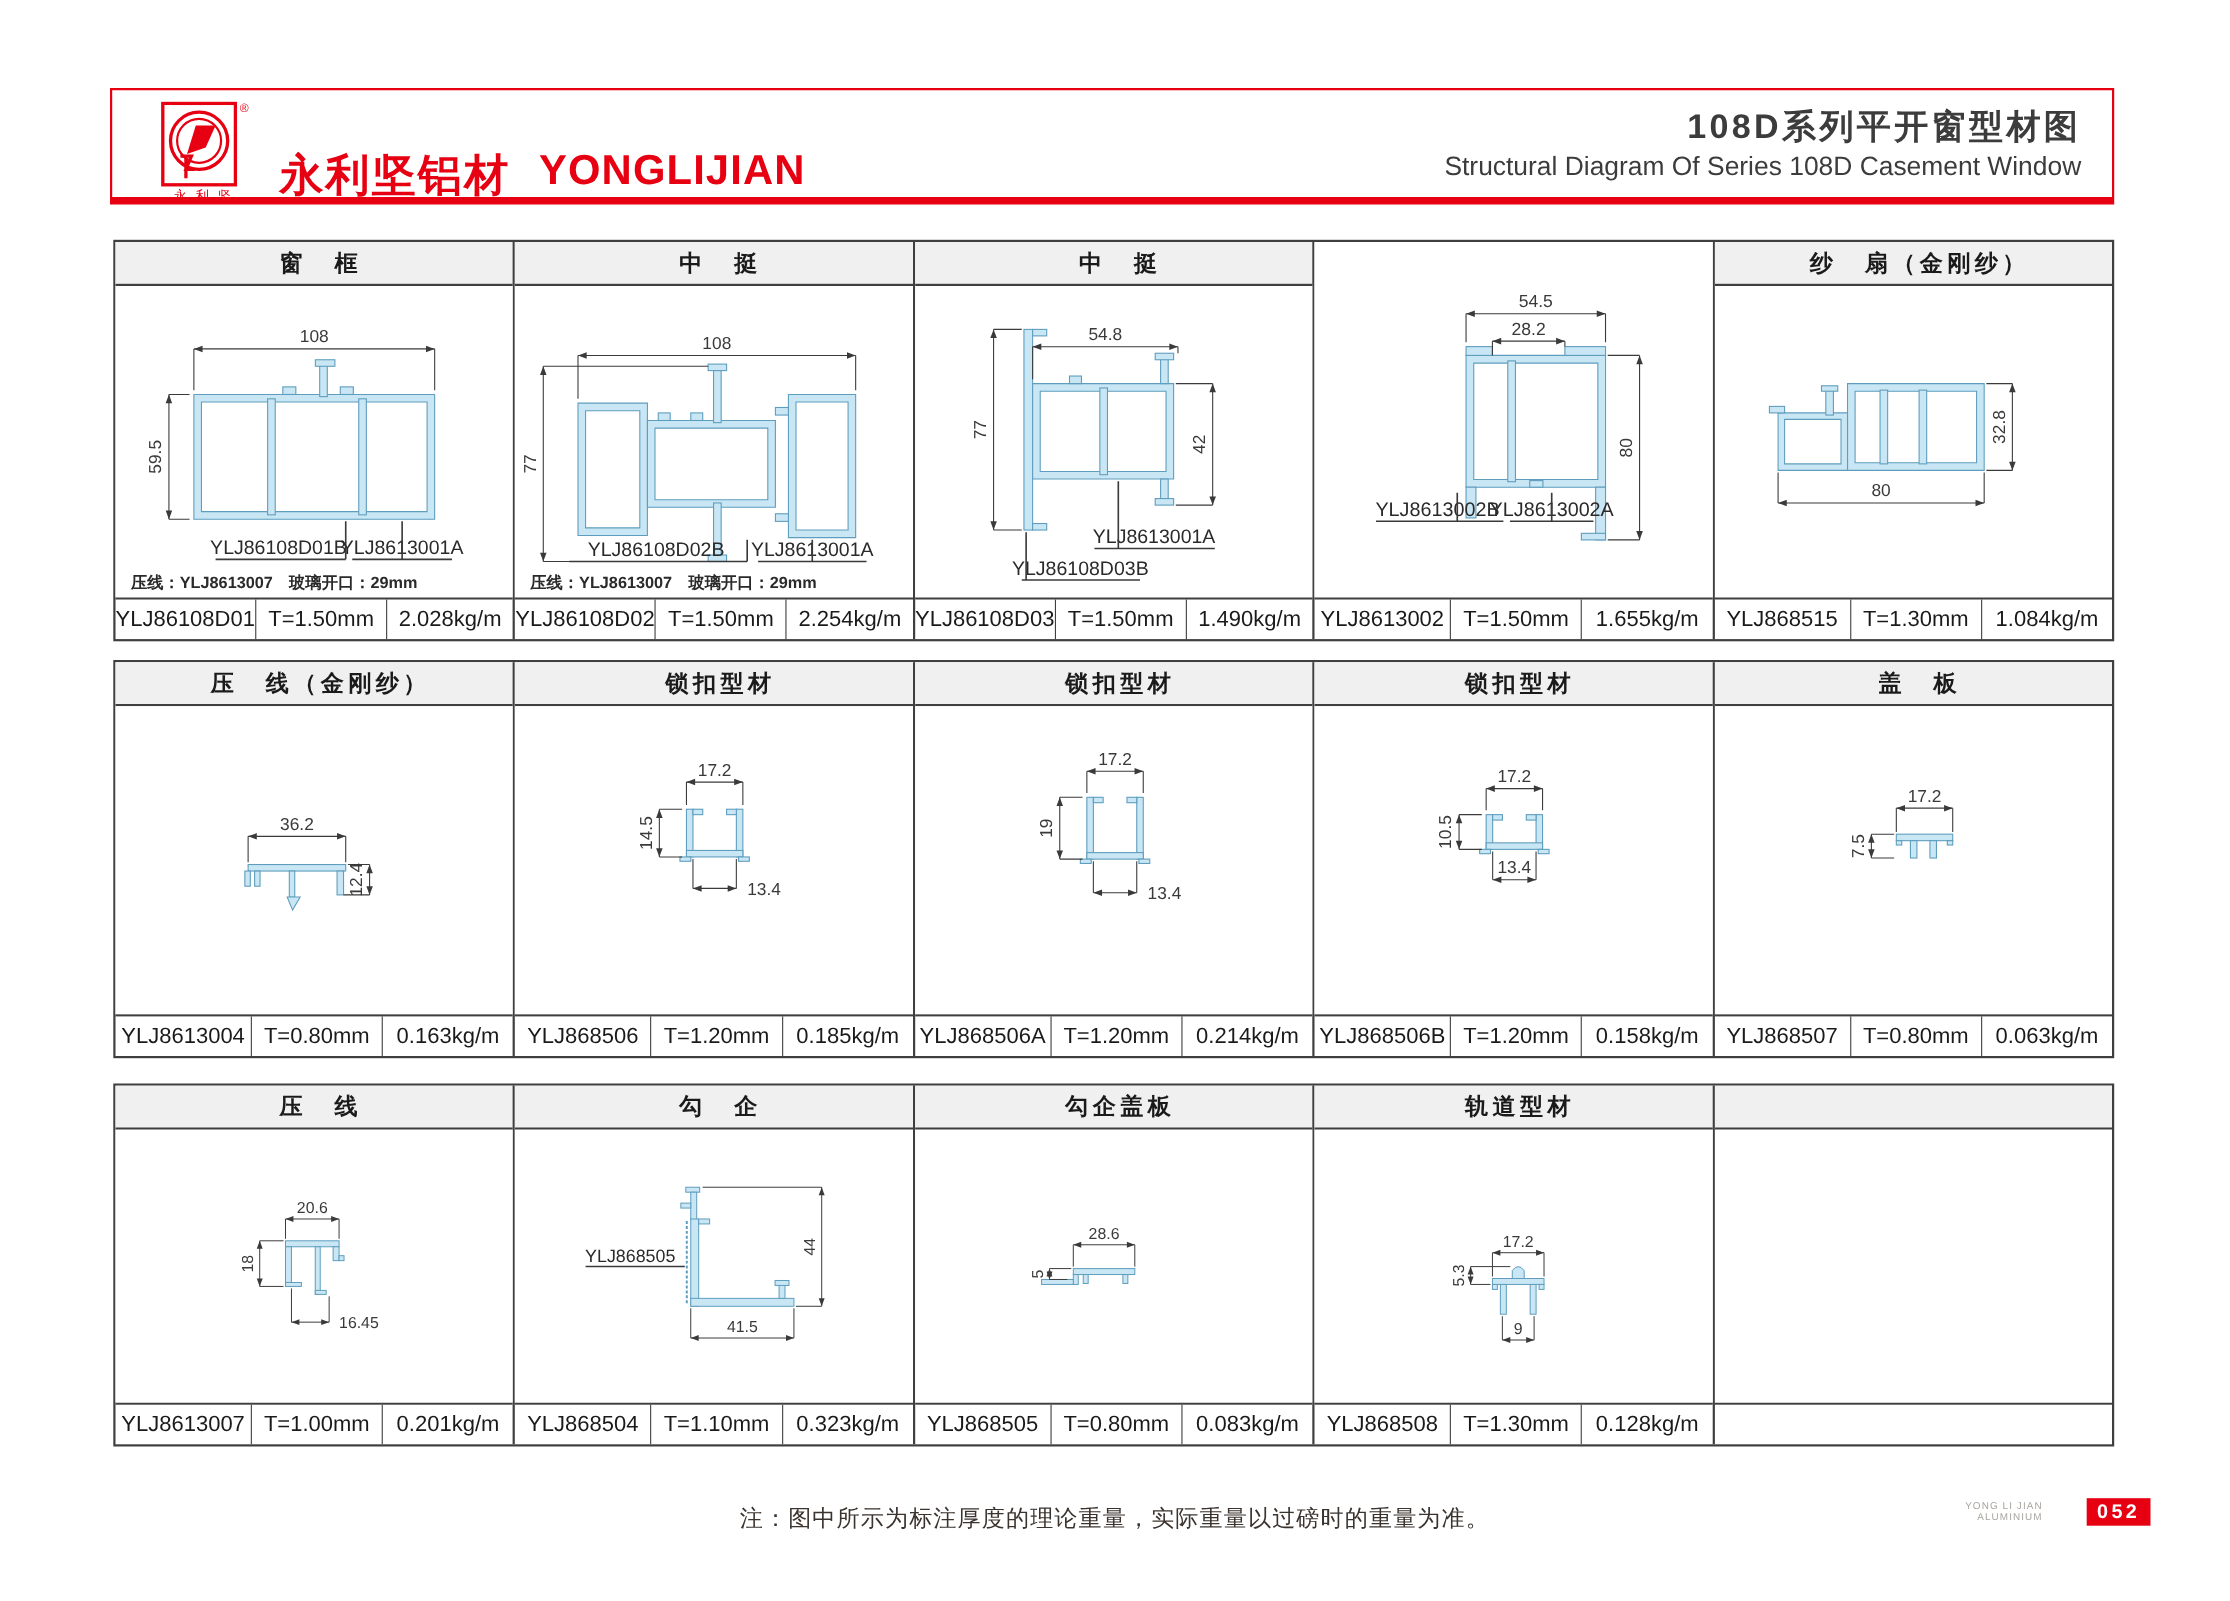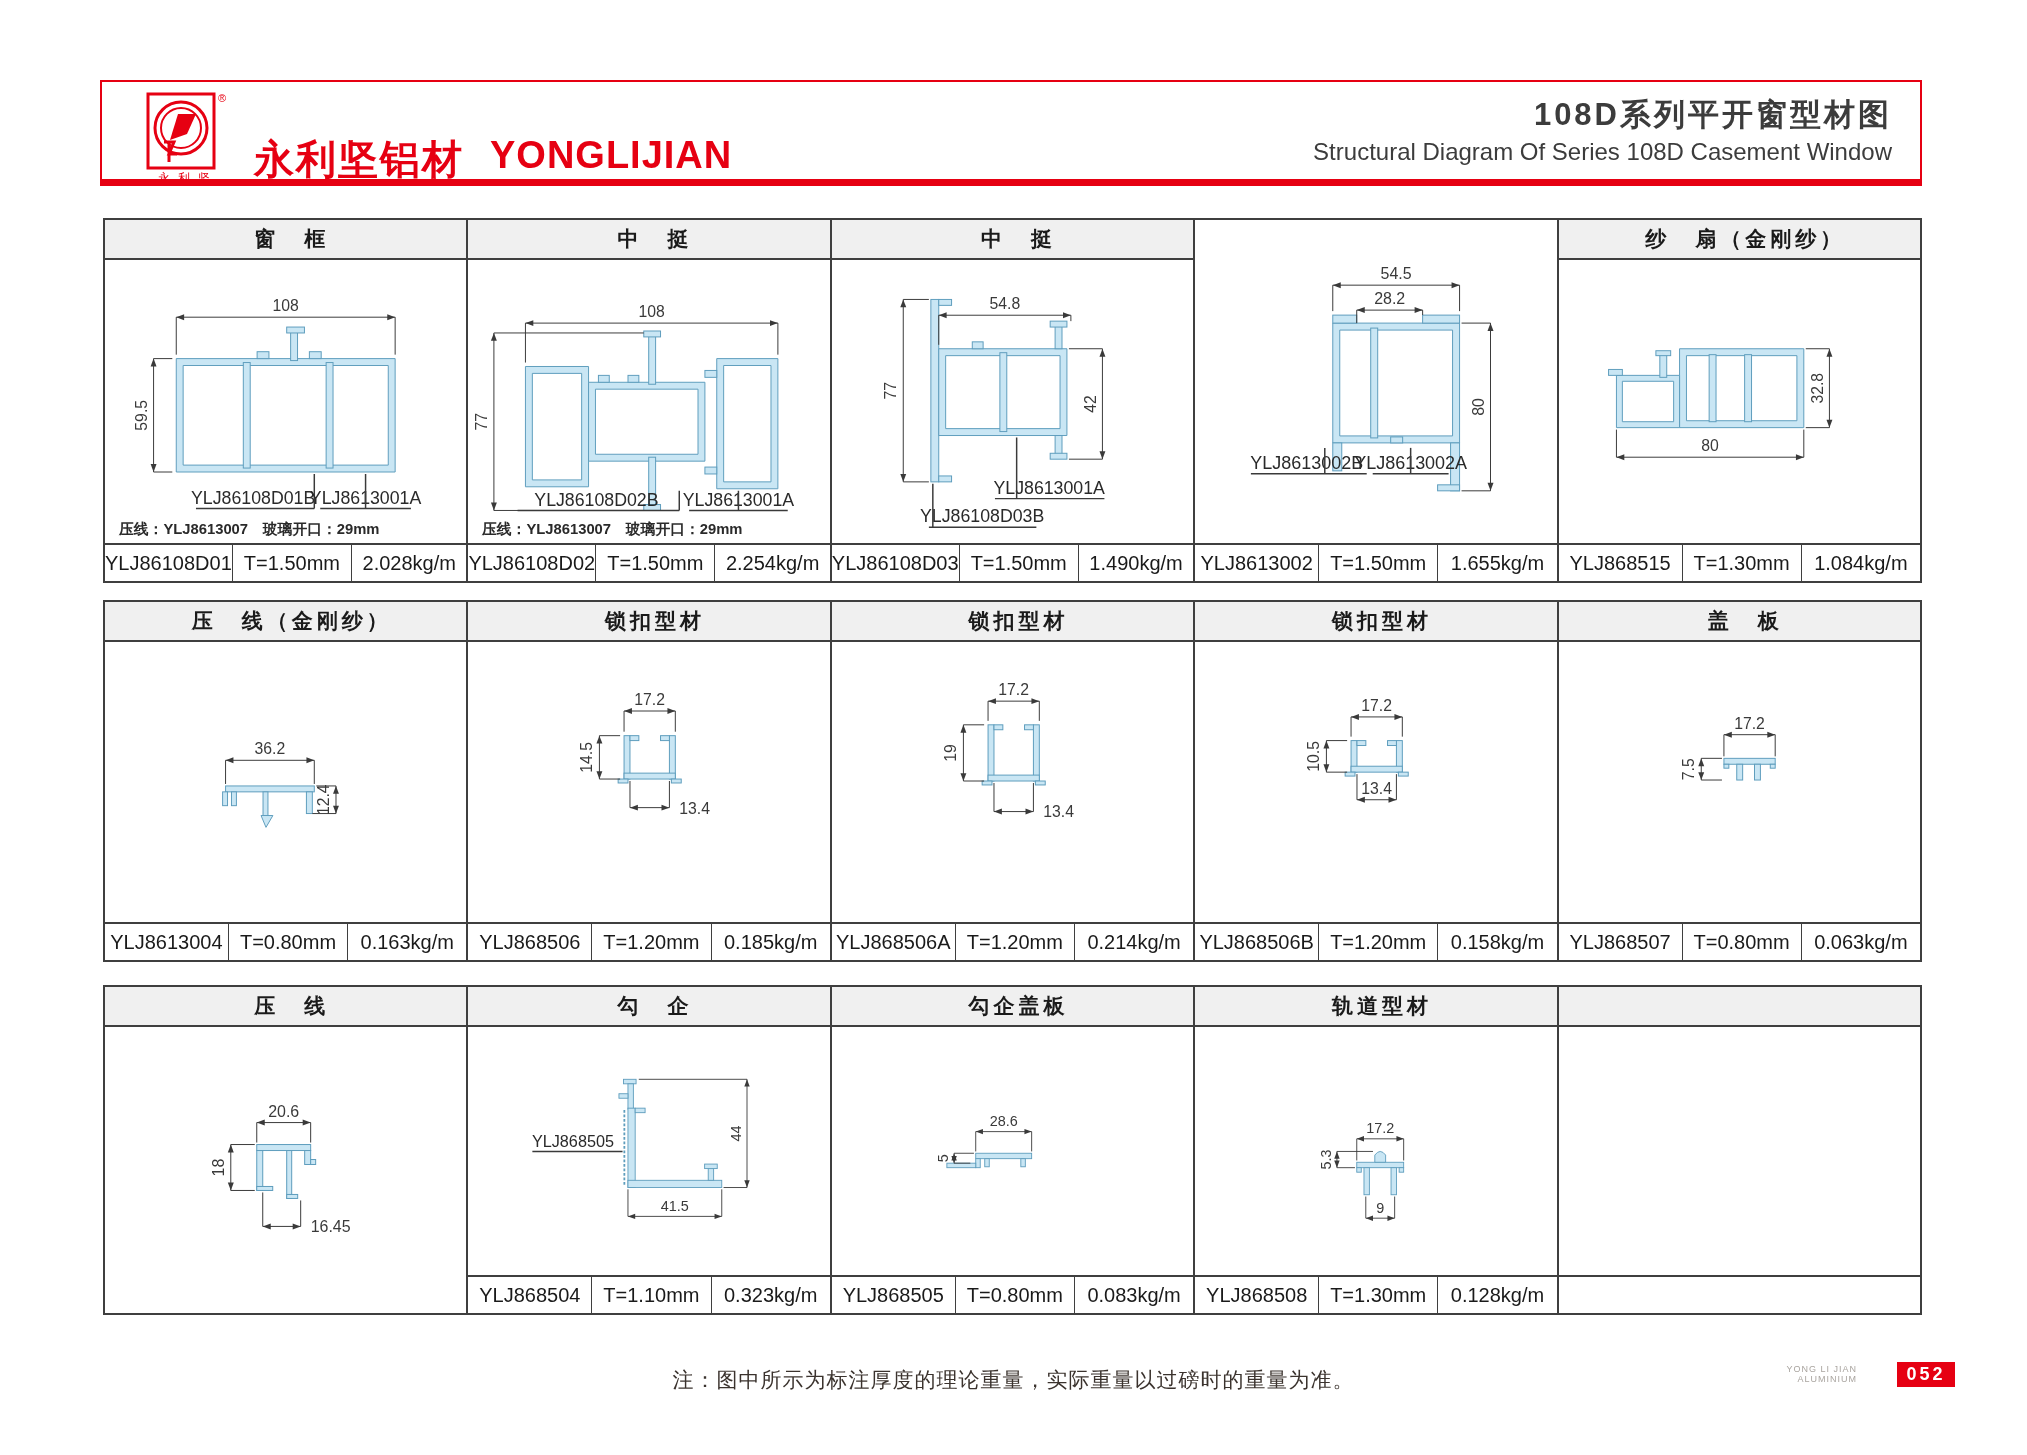--- a/index.html
+++ b/index.html
@@ -458,20 +458,25 @@
               <path d="M126,158 L123,150 L129,150 Z" fill="#3a3a3a"></path>
               <text x="119" y="135" font-size="16" fill="#3a3a3a" text-anchor="middle" font-family="Liberation Sans, sans-serif" transform="rotate(-90 119 135)">18</text>
               <line x1="158" y1="160" x2="158" y2="194" stroke="#3a3a3a" stroke-width="1"></line>
               <line x1="196" y1="168" x2="196" y2="194" stroke="#3a3a3a" stroke-width="1"></line>
               <line x1="158" y1="194" x2="196" y2="194" stroke="#3a3a3a" stroke-width="1"></line>
               <path d="M158,194 L166,191 L166,197 Z" fill="#3a3a3a"></path>
               <path d="M196,194 L188,191 L188,197 Z" fill="#3a3a3a"></path>
               <text x="206" y="200" font-size="16" fill="#3a3a3a" text-anchor="start" font-family="Liberation Sans, sans-serif">16.45</text>
             </svg>
           </div>
+          <div class="cell-info">
+            <div class="ic m">YLJ8613007</div>
+            <div class="ic t">T=1.00mm</div>
+            <div class="ic w">0.201kg/m</div>
+          </div>
         </div>
         <div class="col">
           <div class="cell-hd">勾　企</div>
           <div class="cell-draw">
             <svg viewBox="0 0 362 275" preserveAspectRatio="xMidYMid meet">
               <rect x="153" y="58" width="14" height="5" fill="#c9e6f4" stroke="#5e9dbd" stroke-width="1"></rect>
               <rect x="158" y="63" width="6" height="28" fill="#c9e6f4" stroke="#5e9dbd" stroke-width="1"></rect>
               <rect x="148" y="74" width="10" height="5" fill="#c9e6f4" stroke="#5e9dbd" stroke-width="1"></rect>
               <rect x="158" y="90" width="8" height="88" fill="#c9e6f4" stroke="#5e9dbd" stroke-width="1"></rect>
               <line x1="154" y1="92" x2="154" y2="176" stroke="#5e9dbd" stroke-width="2" stroke-dasharray="3,2"></line>

